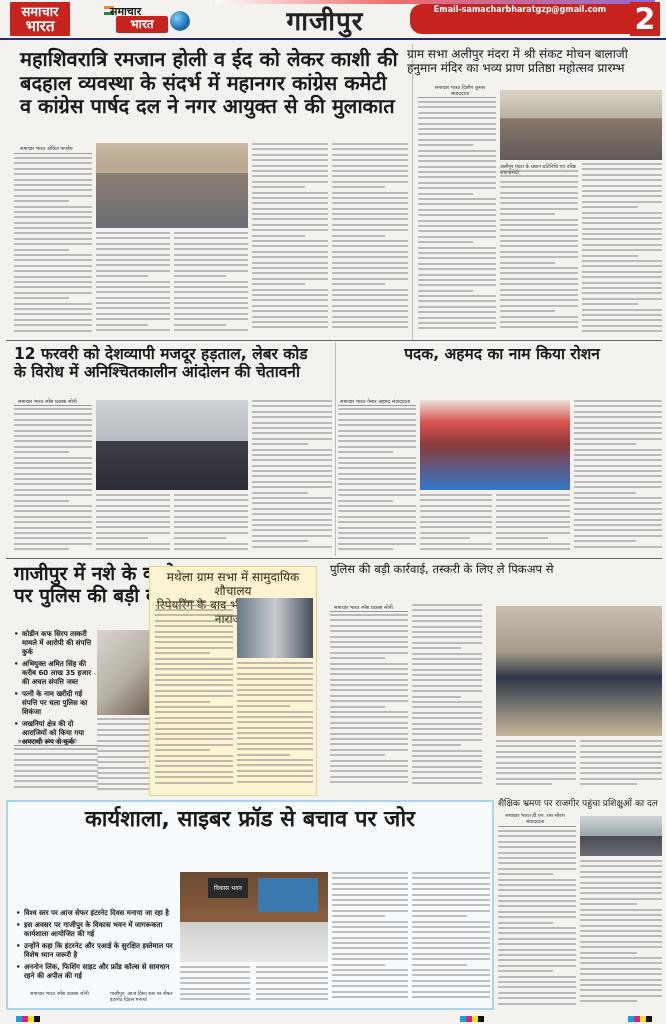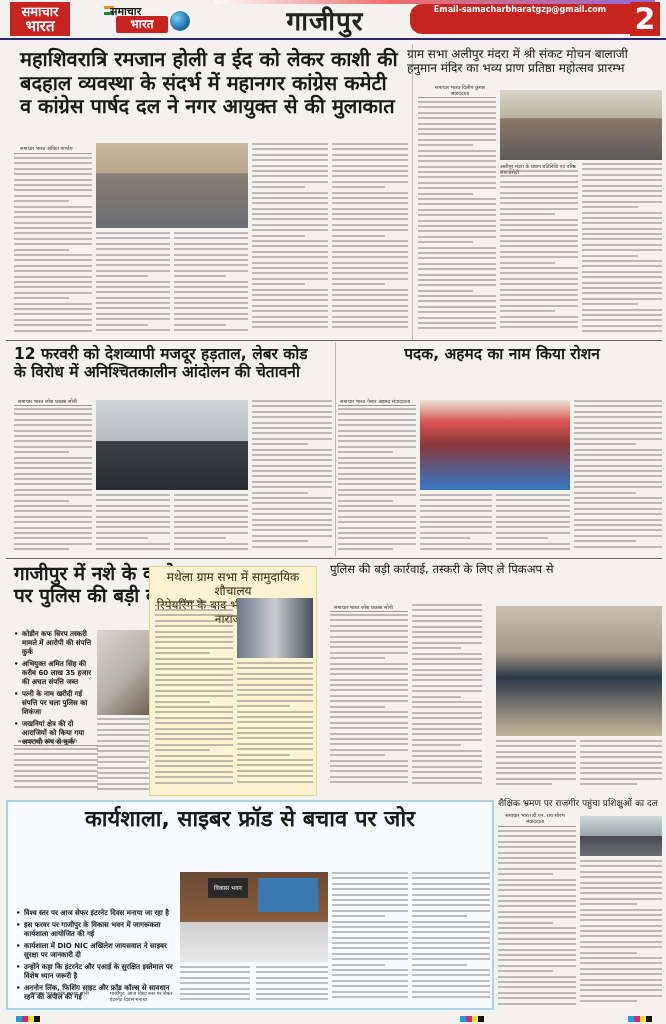--- a/index.html
+++ b/index.html
@@ -752,22 +752,21 @@
     <div class="ln"></div>
     <div class="ln s"></div>
   </div>
 
 <div class="cyber-box"></div>
 <div class="headline" style="left:10px;top:806px;width:480px;font-size:22px;text-align:center;line-height:26px;">
   <div>कार्यशाला, साइबर फ्रॉड से बचाव पर जोर</div>
 </div>
 <ul class="bullet-list" style="left:16px;top:874px;width:160px;font-size:7px;line-height:9.5px;margin-top:35px;">
   <li style="margin-bottom:2px;">विश्व स्तर पर आज सेफर इंटरनेट दिवस मनाया जा रहा है</li>
-  <li style="margin-bottom:2px;">इस फरवर पर गाजीपुर के विकास भवन में जागरूकता कार्यशाला आयोजित की गई</li>
-  <li style="margin-bottom:2px;">कार्यशाला में DIO NIC अखिलेश जायसवाल ने साइबर सुरक्षा पर जानकारी दी</li>
+  <li style="margin-bottom:2px;">इस अवसर पर गाजीपुर के विकास भवन में जागरूकता कार्यशाला आयोजित की गई</li>
   <li style="margin-bottom:2px;">उन्होंने कहा कि इंटरनेट और एआई के सुरक्षित इस्तेमाल पर विशेष ध्यान जरूरी है</li>
   <li>अननोन लिंक, फिशिंग साइट और फ्रॉड कॉल्स से सावधान रहने की अपील की गई</li>
 </ul>
 <div class="byline" style="left:30px;top:990px;width:70px;">समाचार भारत रमेश प्रकाश सोनी</div>
 <div class="byline" style="left:110px;top:990px;width:70px;">गाजीपुर: आज विश्व स्तर पर सेफर इंटरनेट दिवस मनाया</div>
 <div class="photo" style="left:180px;top:872px;width:148px;height:90px;background:linear-gradient(#6b4a34 0%,#8a5f3e 55%,#cfcfcf 56%,#e9e9e9 100%);">
   <div style="position:absolute;left:28px;top:6px;width:40px;height:20px;background:#2a2a2a;color:#f2f2f2;font-size:6px;text-align:center;line-height:20px;">विकास भवन</div>
   <div style="position:absolute;left:78px;top:6px;width:60px;height:34px;background:#3a78b0;"></div>
 </div>
 <div class="textcol" style="left:180px;top:966px;width:70px;height:40px;">

